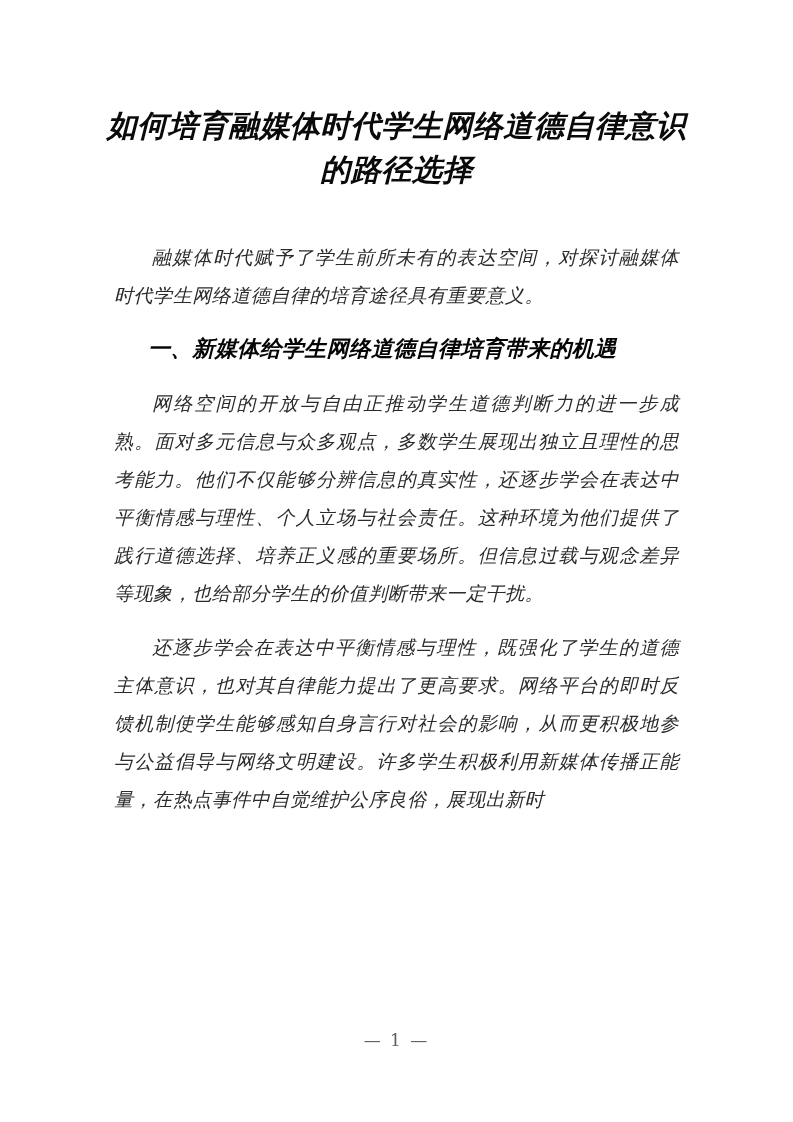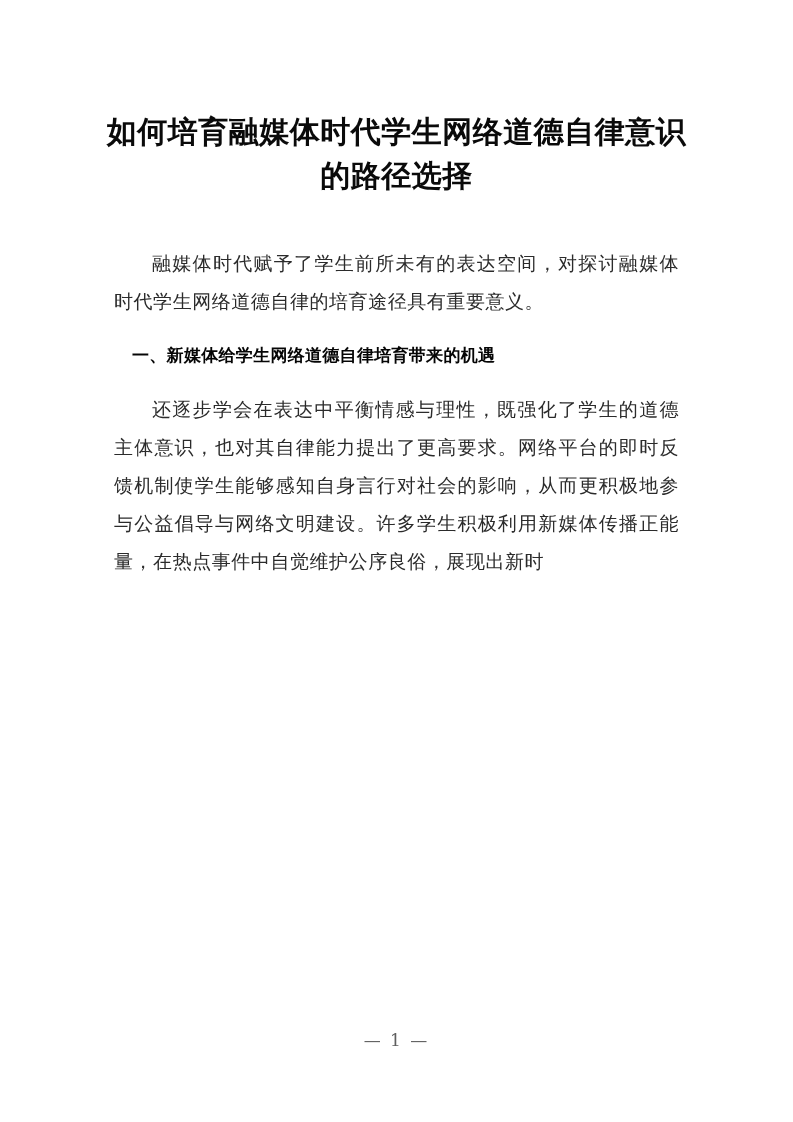--- a/index.html
+++ b/index.html
@@ -12,22 +12,23 @@
     width: 793px;
     height: 1122px;
     margin: 0 auto;
     background: #ffffff;
     box-sizing: border-box;
     overflow: hidden;
   }
   .doc-body {
     position: absolute;
     left: 98px;
-    top: 6px;
+    top: 0;
     width: 597px;
+    font-style: italic;
   }
   .doc-title {
     font-family: "DejaVu Serif", "Liberation Serif", serif;
     font-weight: bold;
     font-size: 30px;
     line-height: 44px;
     text-align: center;
     color: #0a0a0a;
     letter-spacing: 0.5px;
     margin: 0;
@@ -43,25 +44,25 @@
     text-indent: 2em;
     margin: 16px;
     letter-spacing: 0.55px;
   }
   .para-first {
     margin-top: 46px;
   }
   .section-heading {
     font-family: "DejaVu Sans", "Liberation Sans", sans-serif;
     font-weight: bold;
-    font-size: 17px;
+    font-size: 22px;
     line-height: 38px;
     color: #050505;
     text-indent: 2em;
-    margin: 0;
+    margin: 6px;
     letter-spacing: 0.3px;
   }
   .page-footer {
     position: absolute;
     left: 0;
     right: 0;
     top: 1030px;
     text-align: center;
     font-family: "DejaVu Serif", "Liberation Serif", serif;
     font-size: 17px;
@@ -78,20 +79,21 @@
 
     <h1 class="doc-title">
       <span>如何培育融媒体时代学生网络道德自律意</span><span>识的路径选择</span>
     </h1>
 
     <p class="para para-first">融媒体时代赋予了学生前所未有的表达空间，对探讨融媒体时代学生网络道德自律的培育途径具有重要意义。</p>
 
     <p class="section-heading">一、新媒体给学生网络道德自律培育带来的机遇</p>
 
 
+    <p class="para">网络空间的开放与自由正推动学生道德判断力的进一步成熟。面对多元信息与众多观点，多数学生展现出独立且理性的思考能力。他们不仅能够分辨信息的真实性，还逐步学会在表达中平衡情感与理性、个人立场与社会责任。这种环境为他们提供了践行道德选择、培养正义感的重要场所。但信息过载与观念差异等现象，也给部分学生的价值判断带来一定干扰。</p>
 
     <p class="para">还逐步学会在表达中平衡情感与理性，既强化了学生的道德主体意识，也对其自律能力提出了更高要求。网络平台的即时反馈机制使学生能够感知自身言行对社会的影响，从而更积极地参与公益倡导与网络文明建设。许多学生积极利用新媒体传播正能量，在热点事件中自觉维护公序良俗，展现出新时</p>
 
   </div>
 
   <div class="page-footer">
     <span>— 1 —</span>
   </div>
 
 </div>

